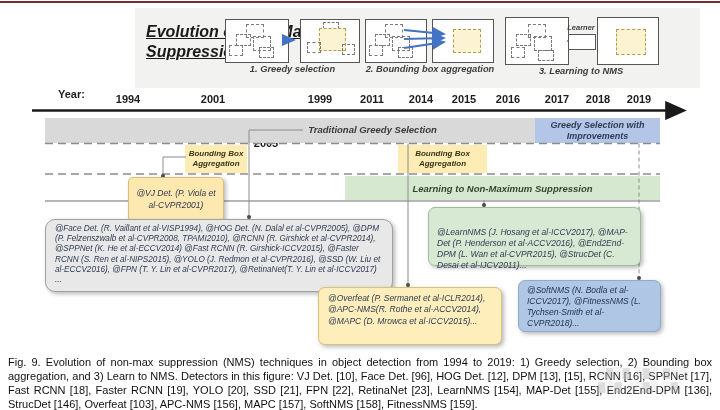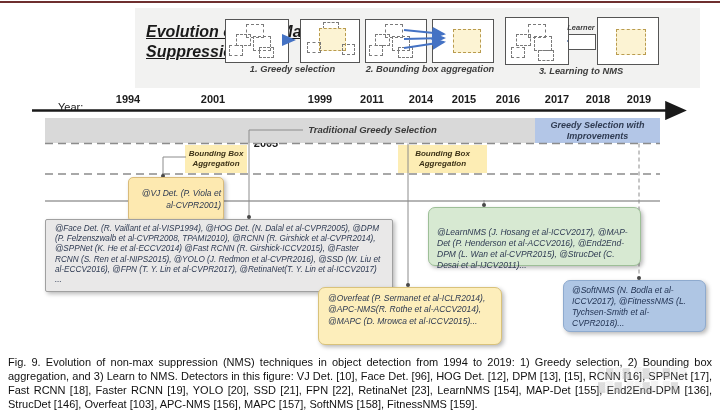--- a/index.html
+++ b/index.html
@@ -15,49 +15,49 @@
   .diag-box{position:absolute;background:#ffffff;border:1.5px solid #555;z-index:1;}
   .dr{position:absolute;border:1px dashed #7a7a7a;background:transparent;}
   .yr{position:absolute;border:1px dashed #b99b4e;background:#fcf3d3;}
   .diag-label{position:absolute;font-size:9.3px;font-style:italic;font-weight:600;color:#3d3d3d;
               text-align:center;z-index:1;}
   #learner-box{left:568px;top:34px;width:26px;height:14px;background:#fff;border:1.2px solid #555;z-index:3;}
   #learner-label{left:554px;top:23px;width:54px;text-align:center;font-size:7.5px;font-style:italic;
                  font-weight:600;color:#3d3d3d;z-index:3;}
   
   .year{position:absolute;top:93px;transform:translateX(-50%);font-size:11px;font-weight:bold;color:#1d1d1d;z-index:1;}
-  #year-label{left:58px;top:101px;font-size:11px;font-weight:normal;color:#1d1d1d;z-index:1;text-align:center;}
+  #year-label{left:58px;top:88px;font-size:11px;font-weight:bold;color:#1d1d1d;z-index:1;text-align:center;}
   
   .band{position:absolute;display:flex;align-items:center;justify-content:center;z-index:1;}
   #band-traditional{left:45px;top:118px;width:490px;height:25px;background:#d9d9d9;}
   #band-traditional-text{position:absolute;left:250px;top:124px;width:245px;text-align:center;
       font-size:9.5px;font-weight:bold;font-style:italic;color:#3a3a3a;z-index:1;}
   #band-improve{left:535px;top:118px;width:125px;height:25px;background:#b3c6e7;
       font-size:9px;font-weight:bold;font-style:italic;color:#2f3b52;text-align:center;line-height:1.2;}
   .bbox-label{position:absolute;background:#fdedb4;font-size:8px;font-weight:bold;font-style:italic;
       color:#3d3318;text-align:center;display:flex;align-items:center;justify-content:center;
       line-height:1.25;z-index:1;}
   #bbox-left{left:185px;top:145px;width:62px;height:28px;}
   #bbox-right{left:398px;top:145px;width:89px;height:28px;}
   #band-learning{left:345px;top:176px;width:315px;height:24px;background:#d6e8d0;
       font-size:9.5px;font-weight:bold;font-style:italic;color:#35462f;}
   
   .callout{position:absolute;border-radius:7px;font-style:italic;color:#2e3a52;z-index:3;
            box-shadow:2px 2px 4px rgba(0,0,0,0.28);}
   #vj-box{left:128px;top:177px;width:90px;height:39px;background:#fde9b0;border:1px solid #d9bb7a;
-          font-size:8.5px;display:flex;align-items:center;justify-content:center;text-align:right;
+          font-size:8.5px;display:flex;align-items:center;justify-content:center;text-align:center;
           line-height:1.3;padding:2px;border-radius:5px;}
   #greedy-box{left:45px;top:219px;width:348px;height:73px;background:#e9e8e8;border:1px solid #a0a0a0;
-          font-size:8.2px;line-height:1.24;padding:4px 9px;box-sizing:border-box;border-radius:2px;}
+          font-size:8.2px;line-height:1.24;padding:4px 9px;box-sizing:border-box;border-radius:10px;}
   #learning-box{left:428px;top:207px;width:213px;height:59px;background:#d7e9d2;border:1px solid #9dbf97;
           font-size:8.5px;line-height:1.3;padding:19px 8px;box-sizing:border-box;}
   #aggregation-box{left:318px;top:287px;width:184px;height:58px;background:#fdeebb;border:1px solid #d9c27a;
           font-size:8.5px;line-height:1.35;padding:5px 9px;box-sizing:border-box;}
   #improved-box{left:518px;top:280px;width:143px;height:52px;background:#afc6e4;border:1px solid #8eaace;
-          font-size:8.5px;line-height:1.3;padding:4px 8px;box-sizing:border-box;color:#1f3050;margin-left:45px;}
+          font-size:8.5px;line-height:1.3;padding:4px 8px;box-sizing:border-box;color:#1f3050;}
   
   #caption{left:8px;top:356px;width:704px;font-size:11px;color:#111;text-align:justify;
            line-height:1.27;z-index:1;}
   #watermark{left:598px;top:366px;width:118px;font-size:10px;color:#b9b9b9;opacity:.6;
              line-height:1.35;z-index:4;filter:blur(0.4px);letter-spacing:1px;}
   #overlay-svg{position:absolute;left:0;top:0;z-index:2;pointer-events:none;}
 </style>
 </head>
 <body>
 
@@ -120,20 +120,21 @@
   <span class="year" style="left:508px;">2016</span>
   <span class="year" style="left:557px;">2017</span>
   <span class="year" style="left:598px;">2018</span>
   <span class="year" style="left:639px;">2019</span>
 
   <div class="band" id="band-traditional"></div>
   <div class="abs" id="band-traditional-text">Traditional Greedy Selection</div>
   <div class="band" id="band-improve">Greedy Selection with Improvements</div>
   <div class="bbox-label" id="bbox-left">Bounding Box Aggregation</div>
   <div class="bbox-label" id="bbox-right">Bounding Box Aggregation</div>
+  <div class="band" id="band-learning">Learning to Non-Maximum Suppression</div>
 
   <svg id="overlay-svg" width="720" height="410">
     <defs>
       <marker id="ah-black" markerWidth="9" markerHeight="8" refX="7" refY="4" orient="auto">
         <path d="M0,0 L9,4 L0,8 Z" fill="#1a1a1a"></path>
       </marker>
       <marker id="ah-blue" markerWidth="7" markerHeight="6" refX="6" refY="3" orient="auto">
         <path d="M0,0 L7,3 L0,6 Z" fill="#4472c4"></path>
       </marker>
       <marker id="ah-slate" markerWidth="7" markerHeight="6" refX="6" refY="3" orient="auto">

